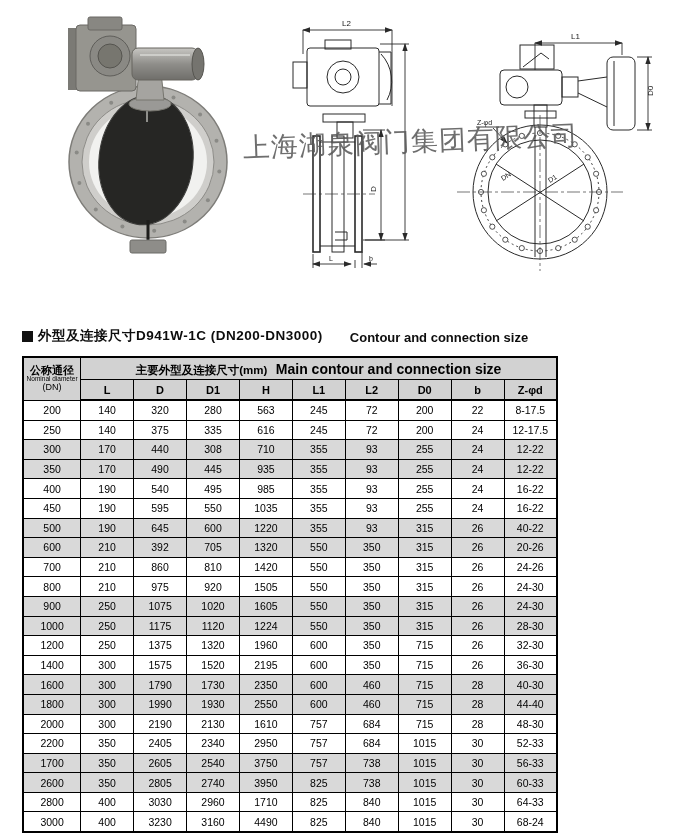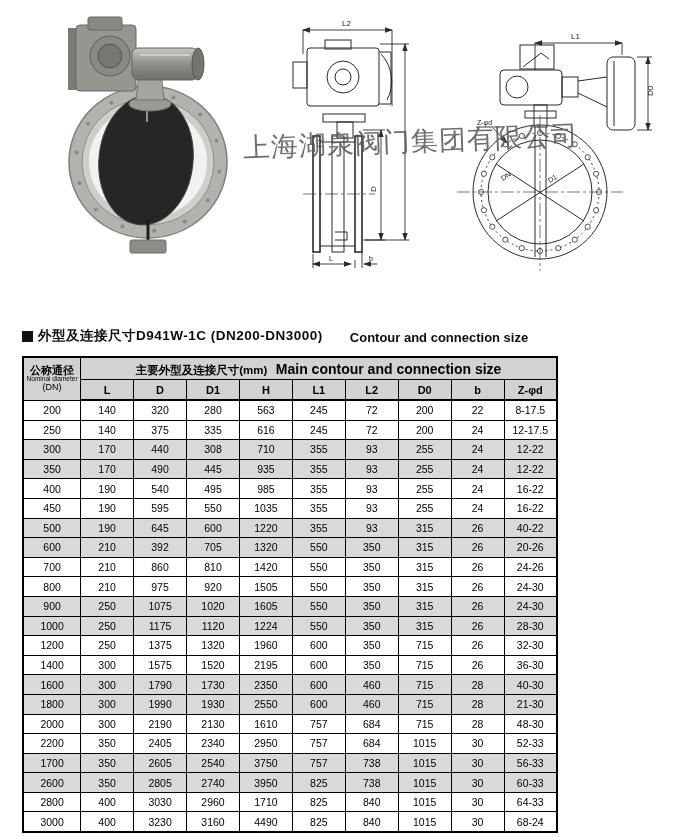--- a/index.html
+++ b/index.html
@@ -476,21 +476,21 @@
         <tr class="shaded">
           <td>1800</td>
           <td>300</td>
           <td>1990</td>
           <td>1930</td>
           <td>2550</td>
           <td>600</td>
           <td>460</td>
           <td>715</td>
           <td>28</td>
-          <td>21-30</td>
+          <td>44-40</td>
         </tr>
         <tr>
           <td>2000</td>
           <td>300</td>
           <td>2190</td>
           <td>2130</td>
           <td>1610</td>
           <td>757</td>
           <td>684</td>
           <td>715</td>

